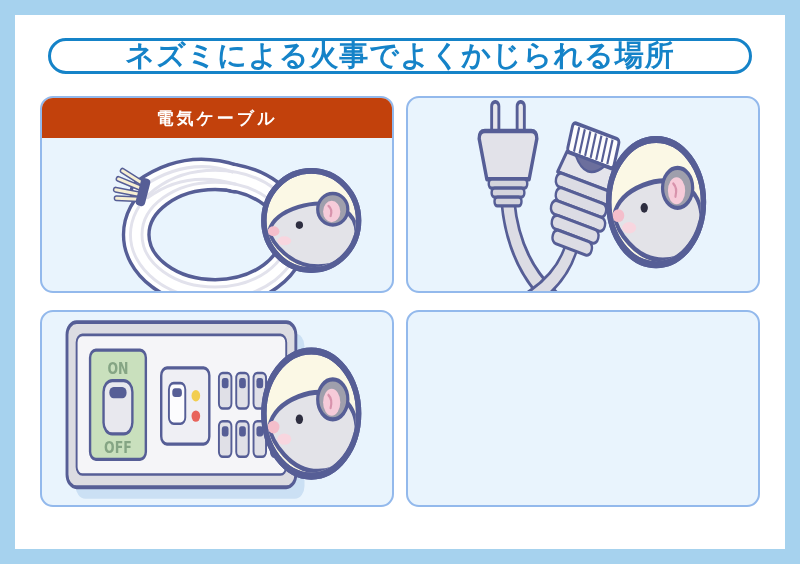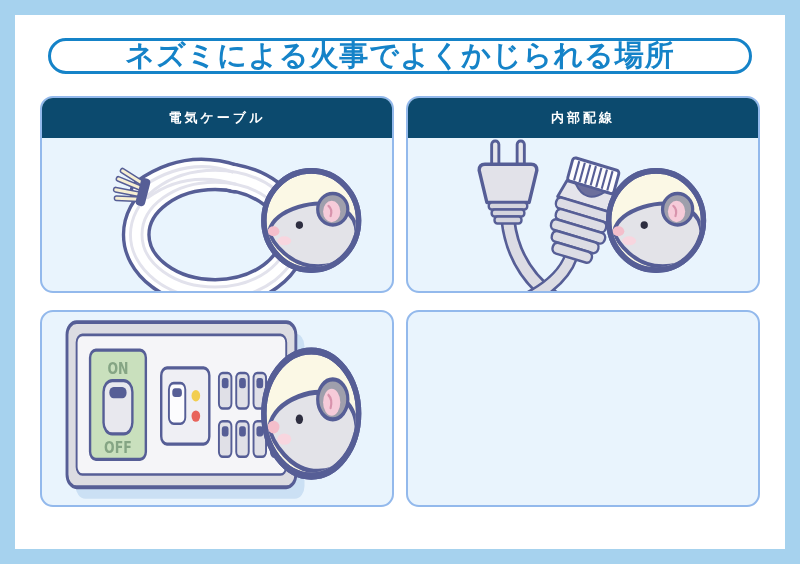--- a/index.html
+++ b/index.html
@@ -19,23 +19,23 @@
     display:grid;grid-template-columns:1fr 1fr;
     gap:17px 12px;
   }
   .panel{
     height:197px;box-sizing:border-box;
     border:2.5px solid #93B9EC;border-radius:13px;
     overflow:hidden;background:#E9F4FD;
     display:flex;flex-direction:column;
   }
   .panel-header{
-    height:40px;flex:0 0 40px;background:#0c4a6e;
+    height:40px;flex:0 0 40px;background:#c2410c;
     display:flex;align-items:center;justify-content:center;
-    color:#ffffff;font-size:13px;font-weight:bold;letter-spacing:3px;
+    color:#ffffff;font-size:17px;font-weight:bold;letter-spacing:3px;
   }
   .panel-body{flex:1;position:relative;text-align:right;}
   .panel-body svg{display:block;width:100%;height:100%;}
   text{font-family:"DejaVu Sans","Liberation Sans",sans-serif;}
 </style>
 </head>
 <body>
 
 <svg width="0" height="0" style="position:absolute" aria-hidden="true">
   <defs>
@@ -97,23 +97,20 @@
               </g>
               <rect x="-6" y="-14" width="10" height="28" rx="4" fill="#565E96"></rect>
             </g>
           </g>
           <use href="#mouse-base" transform="translate(224,26) scale(1.12)"></use>
         </svg>
       </div>
     </div>
 
     <div class="panel">
-      <div class="panel-header">
-        <span>内部配線</span>
-      </div>
       <div class="panel-body">
         <svg viewBox="0 0 364 152" preserveAspectRatio="none">
           <g transform="translate(104,30)">
             <path d="M 0 52 Q 6 100 46 128 Q 68 144 92 168" fill="none" stroke="#565E96" stroke-width="16"></path>
             <path d="M 0 52 Q 6 100 46 128 Q 68 144 92 168" fill="none" stroke="#DCDCE4" stroke-width="10.5"></path>
             <rect x="-17" y="-27" width="7.5" height="29" rx="3.5" fill="#E6E6EC" stroke="#565E96" stroke-width="3"></rect>
             <rect x="9.5" y="-27" width="7.5" height="29" rx="3.5" fill="#E6E6EC" stroke="#565E96" stroke-width="3"></rect>
             <path d="M -30 2 Q -30 -4 -24 -4 L 24 -4 Q 30 -4 30 2 L 22 34 L -22 34 Z" fill="#E2E2E9" stroke="#565E96" stroke-width="3.5" stroke-linejoin="round"></path>
             <rect x="-20" y="34" width="40" height="7" rx="3" fill="#D4D4DD" stroke="#565E96" stroke-width="2.5"></rect>
             <rect x="-17" y="41" width="34" height="7" rx="3" fill="#D4D4DD" stroke="#565E96" stroke-width="2.5"></rect>

